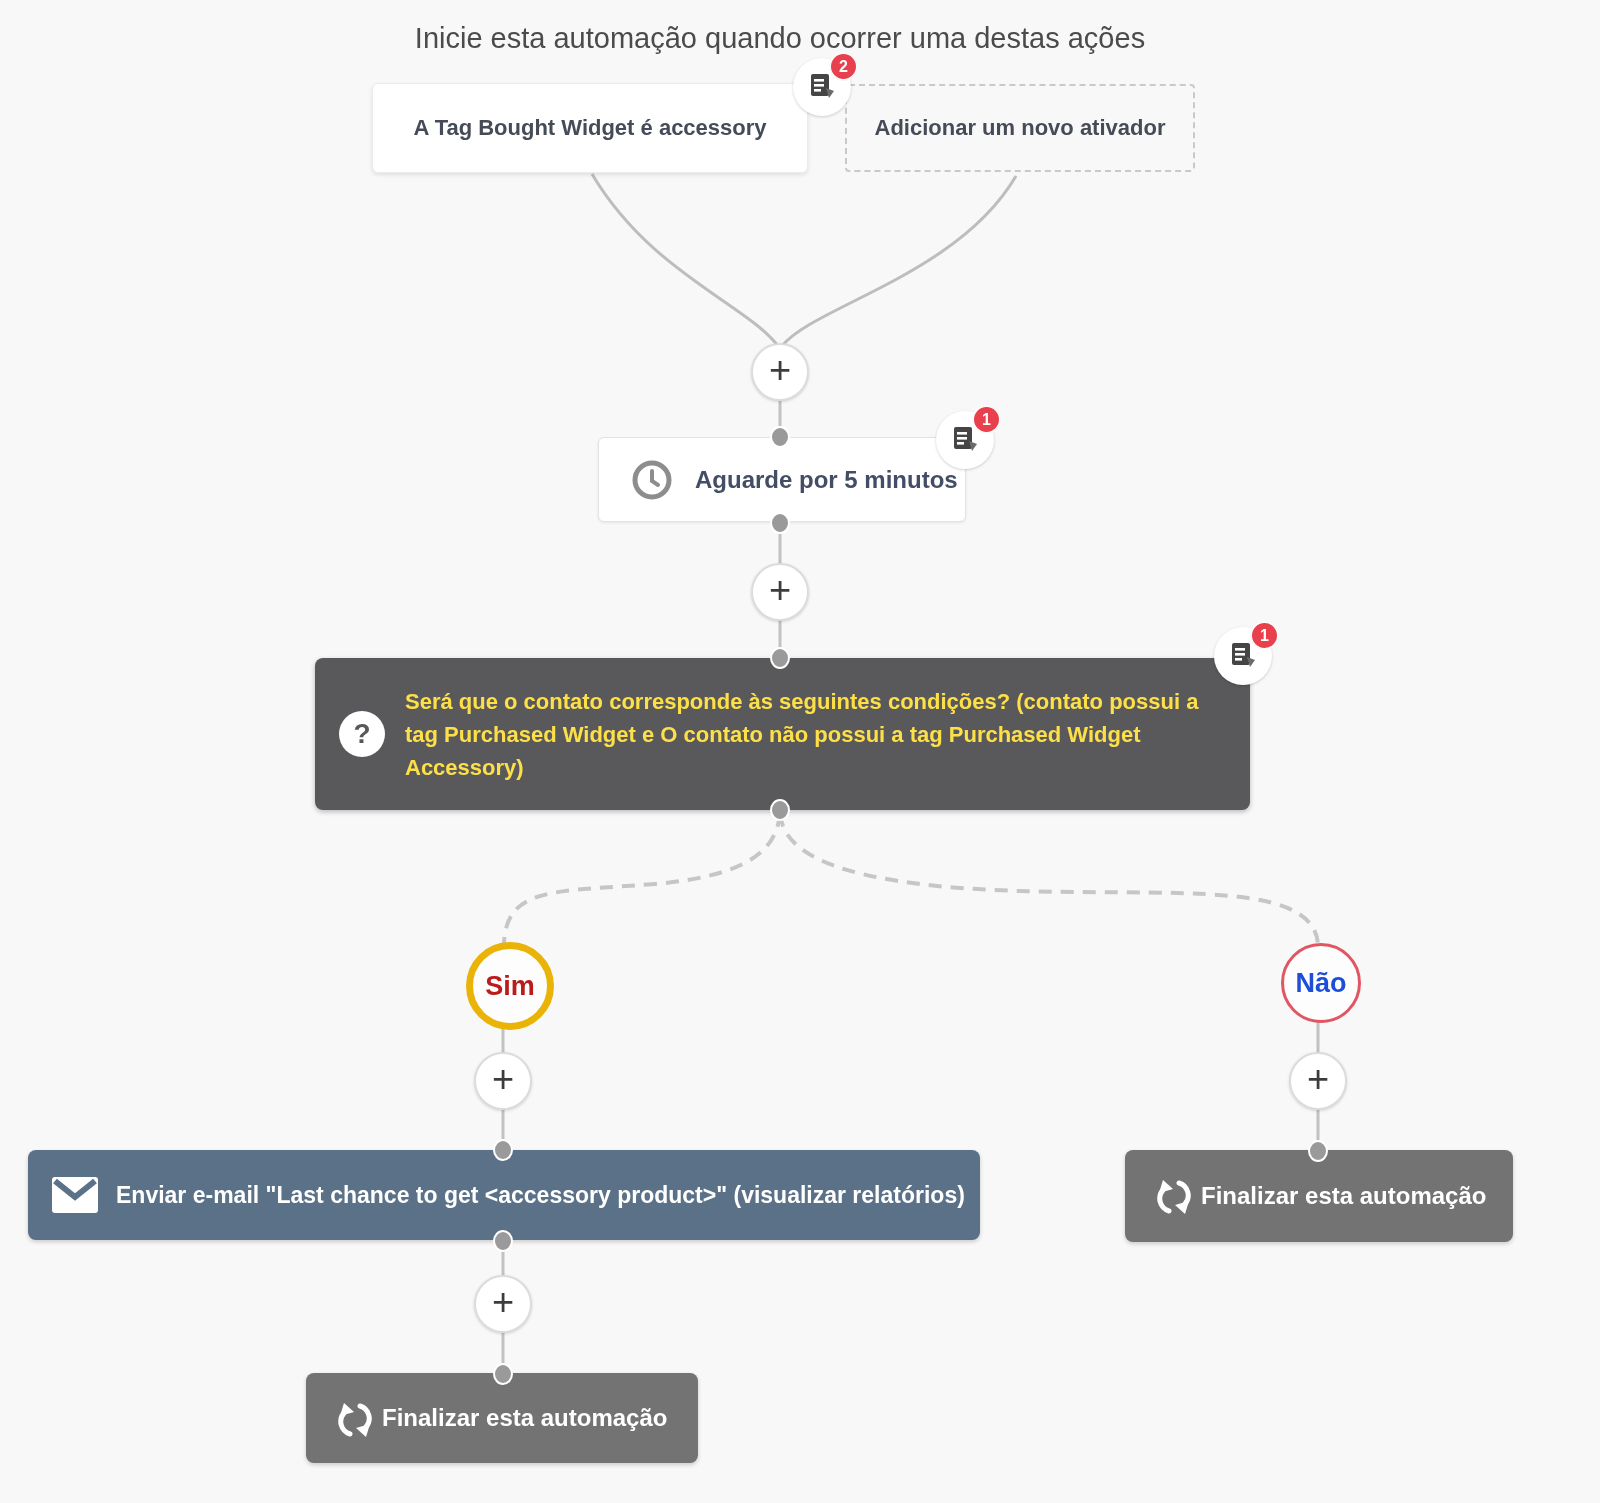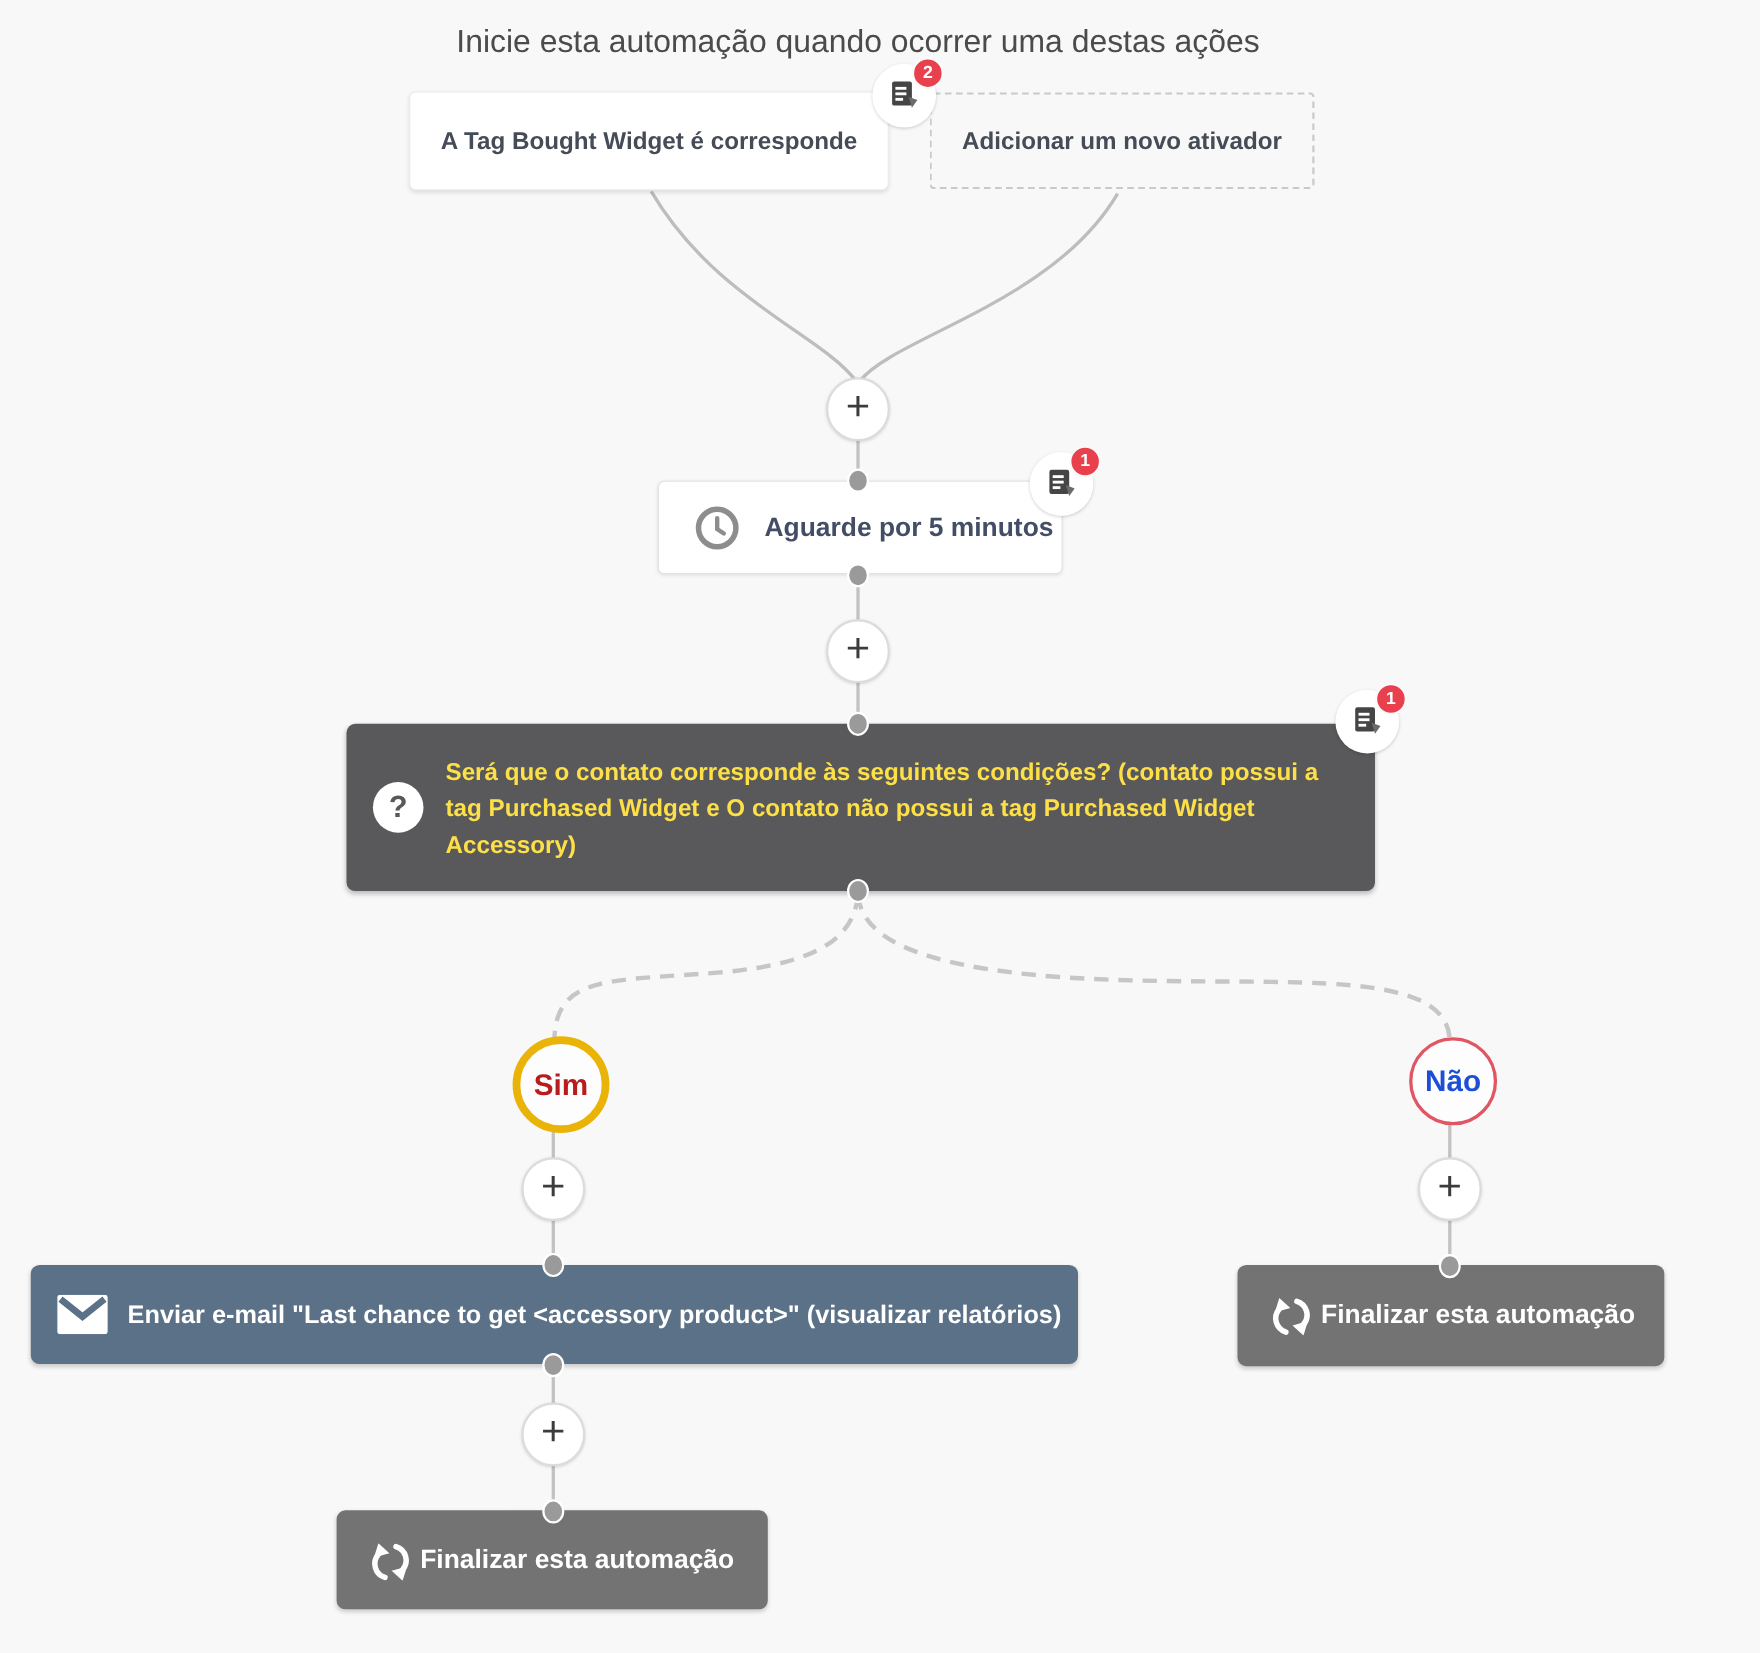--- a/index.html
+++ b/index.html
@@ -83,21 +83,21 @@
     <path d="M780 814 C 776 852, 745 876, 655 884 C 555 892, 506 886, 504 944" stroke="#c6c6c6" stroke-width="4" fill="none" stroke-dasharray="13 9"></path>
     <path d="M780 814 C 784 852, 832 878, 960 888 C 1140 901, 1316 872, 1318 946" stroke="#c6c6c6" stroke-width="4" fill="none" stroke-dasharray="13 9"></path>
     <line x1="503" y1="1018" x2="503" y2="1152" stroke="#c2c2c2" stroke-width="3"></line>
     <line x1="503" y1="1241" x2="503" y2="1376" stroke="#c2c2c2" stroke-width="3"></line>
     <line x1="1318" y1="1019" x2="1318" y2="1152" stroke="#c2c2c2" stroke-width="3"></line>
   </svg>
 
   <div class="title">Inicie esta automação quando ocorrer uma destas ações</div>
 
   <div class="node trigger-box">
-    <span class="lbl">A Tag Bought Widget é corresponde</span>
+    <span class="lbl">A Tag Bought Widget é accessory</span>
   </div>
   <div class="note-badge" style="left:793px; top:58px;">
     <span>
       <svg width="26" height="28" viewBox="0 0 26 28">
         <rect x="2" y="3" width="18" height="22" rx="2" fill="#454545"></rect>
         <rect x="5" y="8" width="10" height="2.6" fill="#fff"></rect>
         <rect x="5" y="13" width="10" height="2.6" fill="#fff"></rect>
         <rect x="5" y="18" width="7" height="2.6" fill="#fff"></rect>
         <path d="M17 17 L25 20 L20 27 Z" fill="#6b6b6b"></path>
       </svg>

